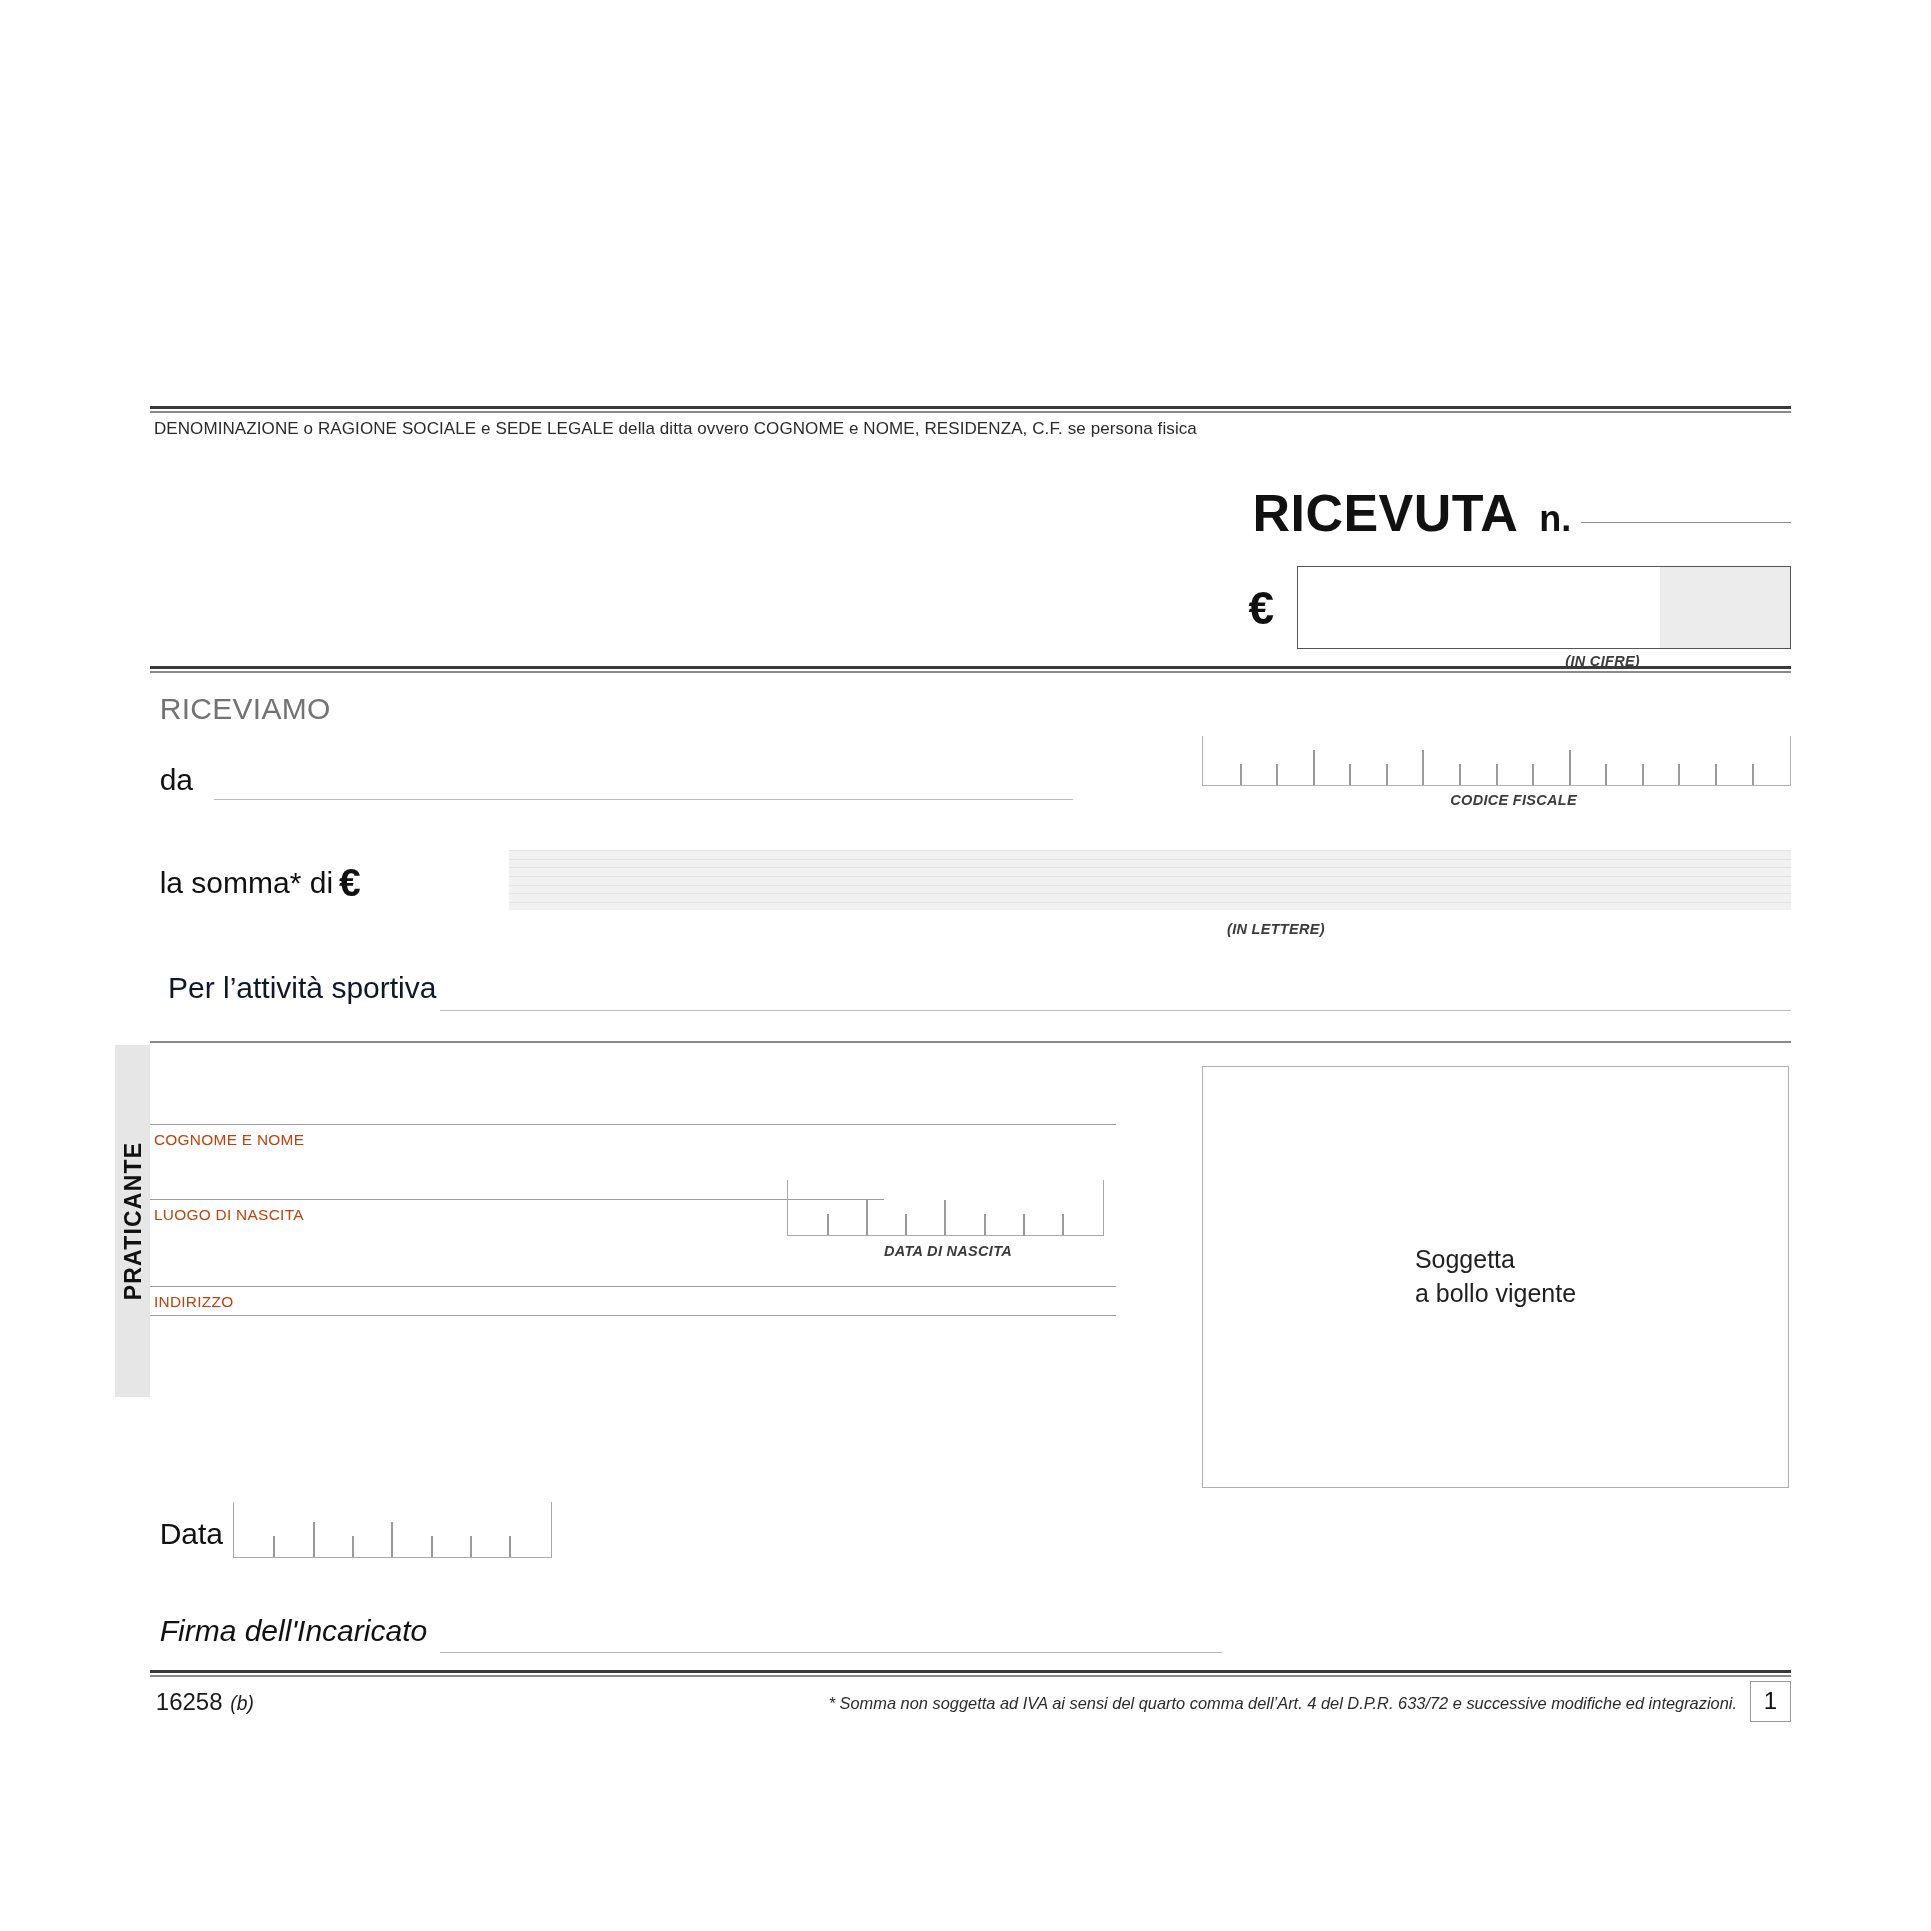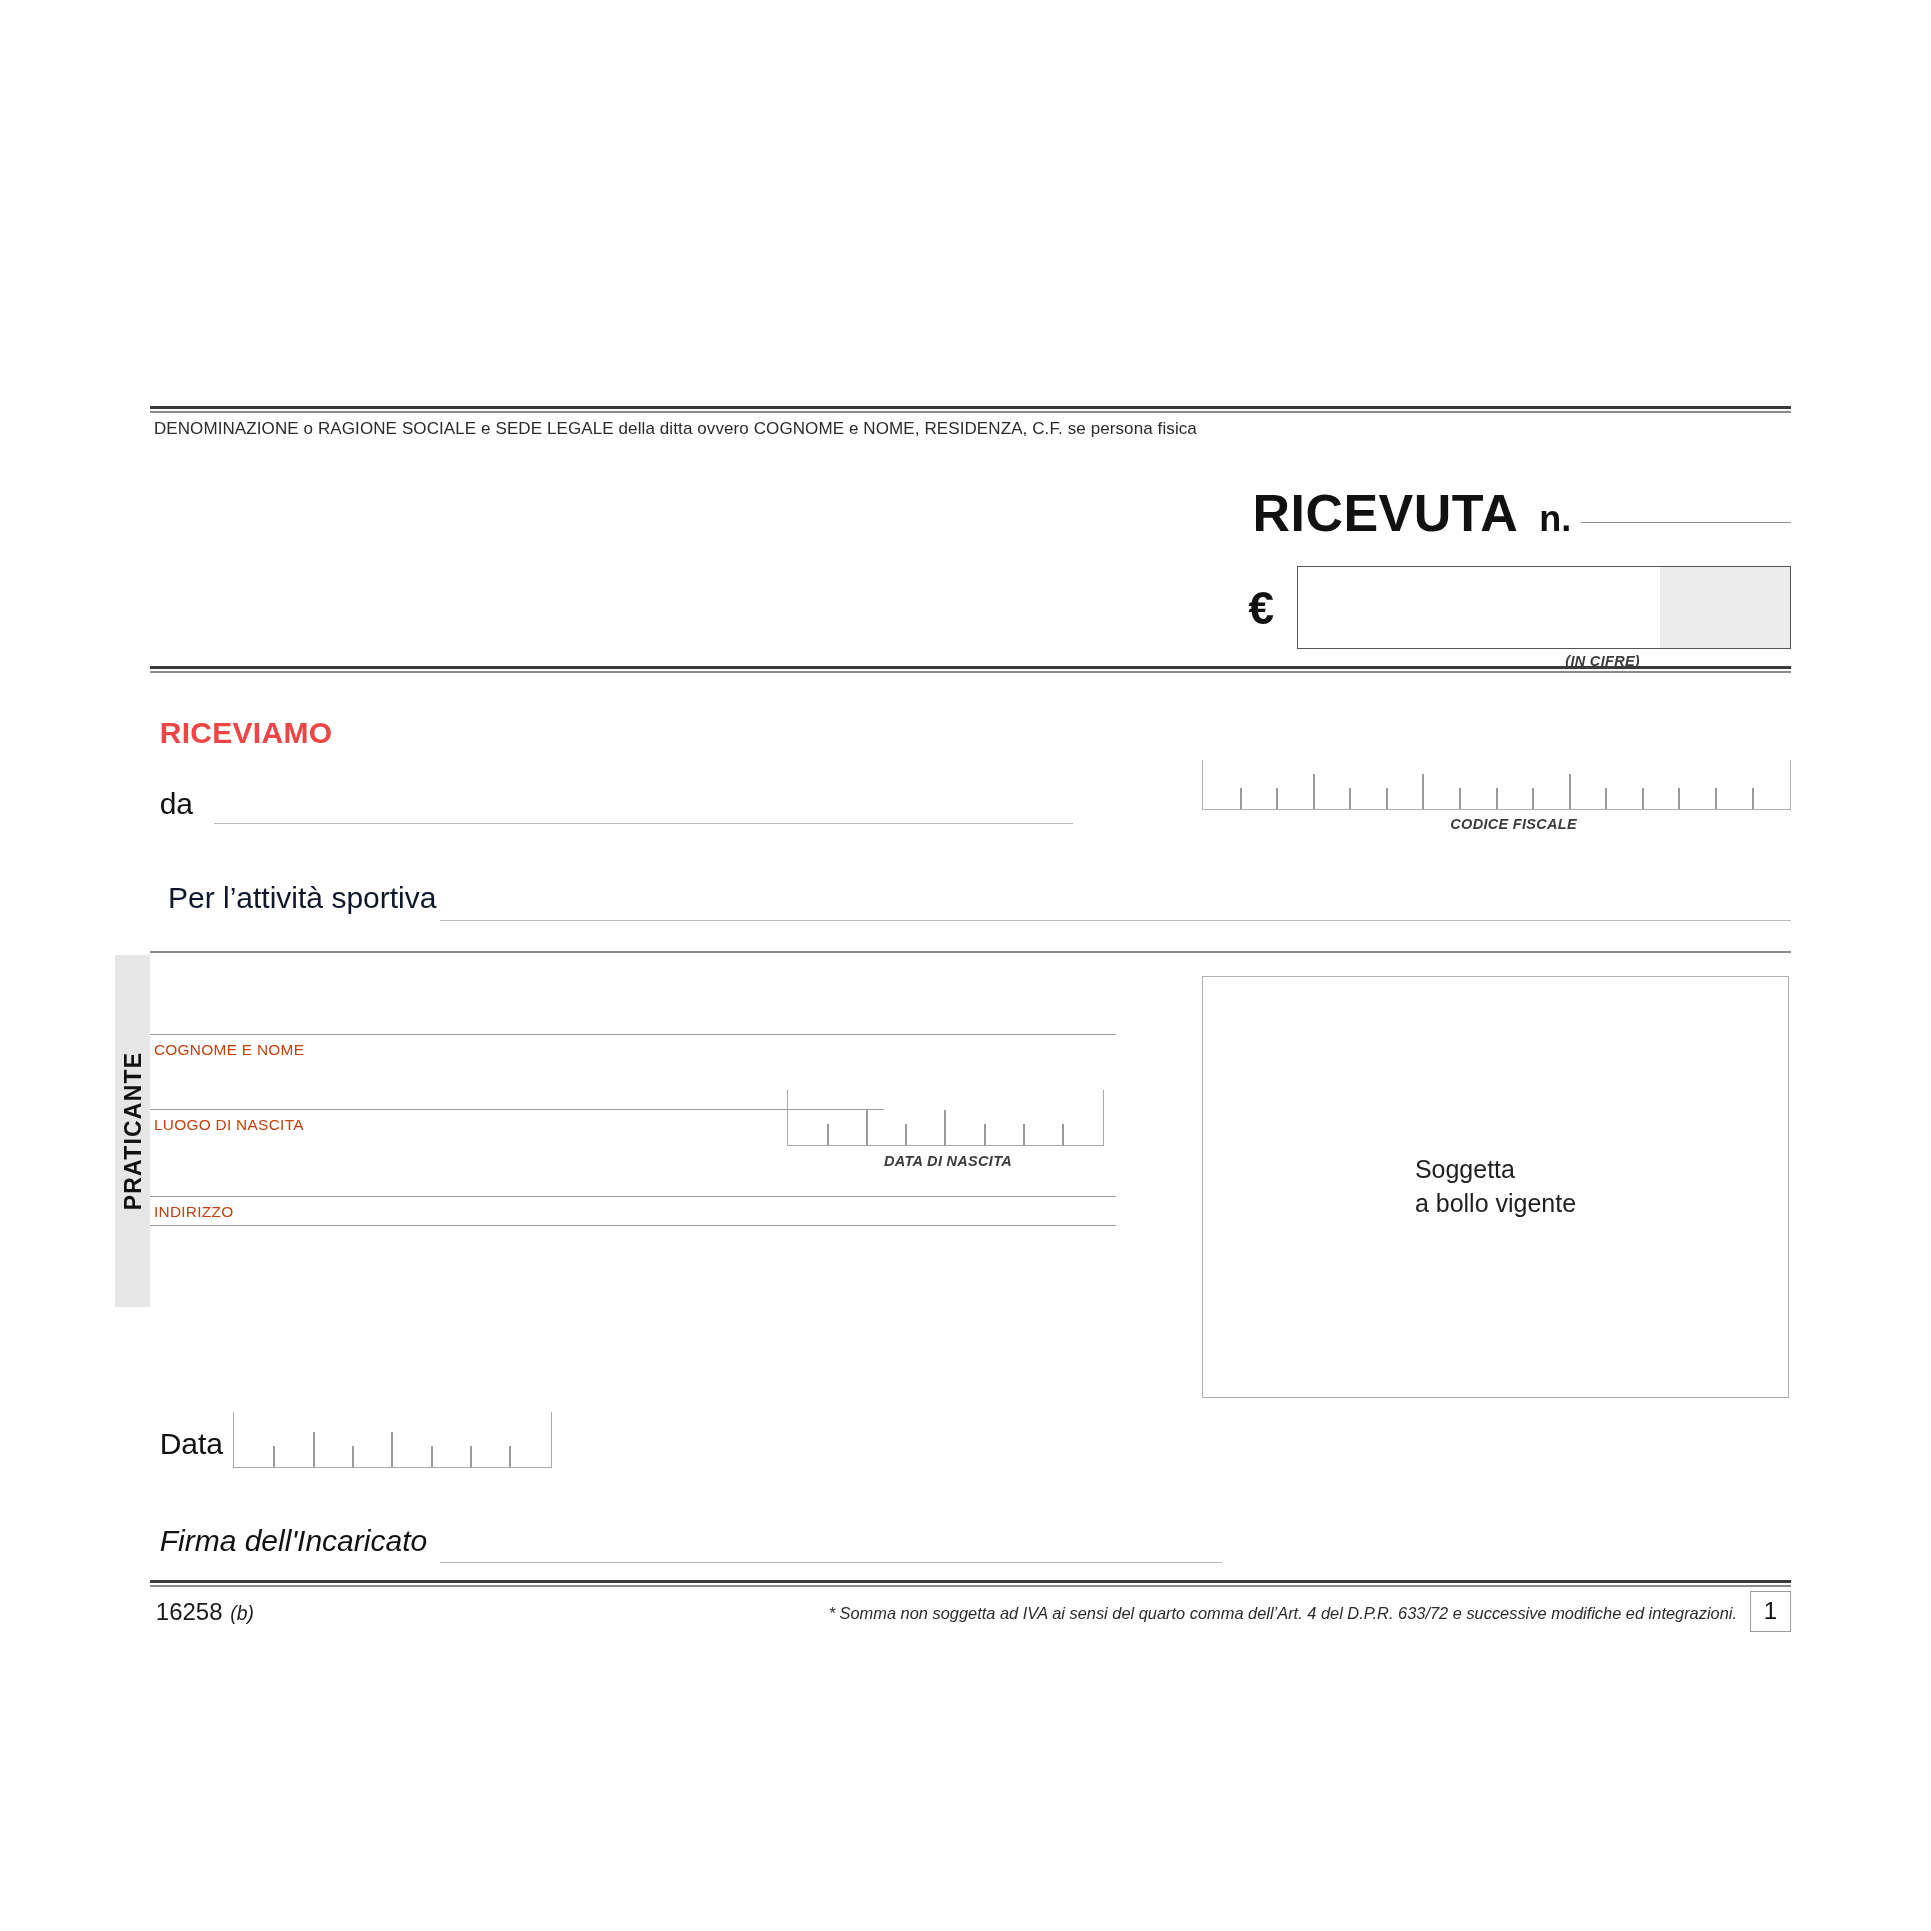--- a/index.html
+++ b/index.html
@@ -110,25 +110,24 @@
   }
   .incifre {
     position: absolute;
     right: 151px;
     top: 214px;
   }
 
   
   .riceviamo {
     font-size: 30px;
-    font-weight: bold;
+    font-weight: normal;
     letter-spacing: 0.3px;
     padding: 19.3px 0 0 9.7px;
-    color: #ef4444;
-    margin-top: 24px;
+    color: #737373;
   }
 
   .row-da {
     position: relative;
     height: 106px;
   }
   .lbl-da {
     position: absolute;
     left: 9.7px;
     top: 37px;
@@ -505,20 +504,25 @@
           <div class="tick short" style="left: 402px;"></div>
           <div class="tick short" style="left: 439px;"></div>
           <div class="tick short" style="left: 475px;"></div>
           <div class="tick short" style="left: 512px;"></div>
           <div class="tick short" style="left: 549px;"></div>
         </div>
     </div>
     <div class="cap-small cf-label">CODICE FISCALE</div>
   </div>
 
+  <div class="row-somma">
+    <span class="lbl-somma"><span>la somma* di</span><span class="e">€</span></span>
+    <div class="somma-box"></div>
+    <div class="cap-small inlettere">(IN LETTERE)</div>
+  </div>
 
   <div class="row-sport">
     <span class="lbl-sport">Per l’attività sportiva</span>
     <span class="line-sport"></span>
   </div>
 
 
   <div class="rule-mid"></div>
 
   <div class="prat-wrap">

